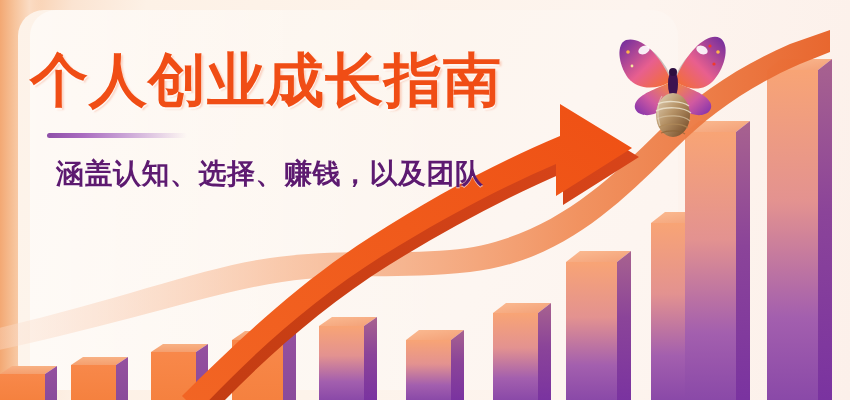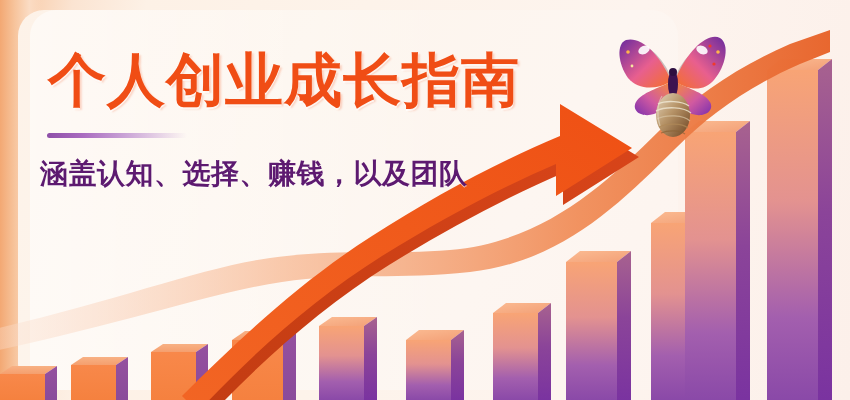--- a/index.html
+++ b/index.html
@@ -31,32 +31,32 @@
   }
 
   
   .bars{position:absolute;left:0;top:0;width:850px;height:400px;}
 
   
   .ribbon,.arrow{position:absolute;left:0;top:0;}
 
   
   .title{
-    position:absolute;left:48px;top:48px;
+    position:absolute;left:30px;top:48px;
     font-size:58px;line-height:64px;font-weight:bold;letter-spacing:1px;
     color:#f04d15;
     text-shadow:0 2px 0 rgba(255,255,255,.75), 2px 2px 2px rgba(240,77,21,.22);
     white-space:nowrap;
   }
   .divider{
     position:absolute;left:47px;top:133px;width:140px;height:5px;border-radius:3px;
     background:linear-gradient(90deg,#8e4fa8 0%,#a96bbf 25%,#c9a2d6 55%,rgba(222,200,232,0) 100%);
   }
   .subtitle{
-    position:absolute;left:40px;top:152px;width:540px;
+    position:absolute;left:56px;top:152px;width:540px;
     font-size:28px;line-height:43px;font-weight:bold;letter-spacing:.5px;
     color:#5d1a70;
     text-shadow:0 1px 0 rgba(255,255,255,.7);
   }
   .subtitle .l{display:block;}
 
   
   .butterfly{position:absolute;left:614px;top:22px;width:116px;height:118px;}
 </style>
 </head>

